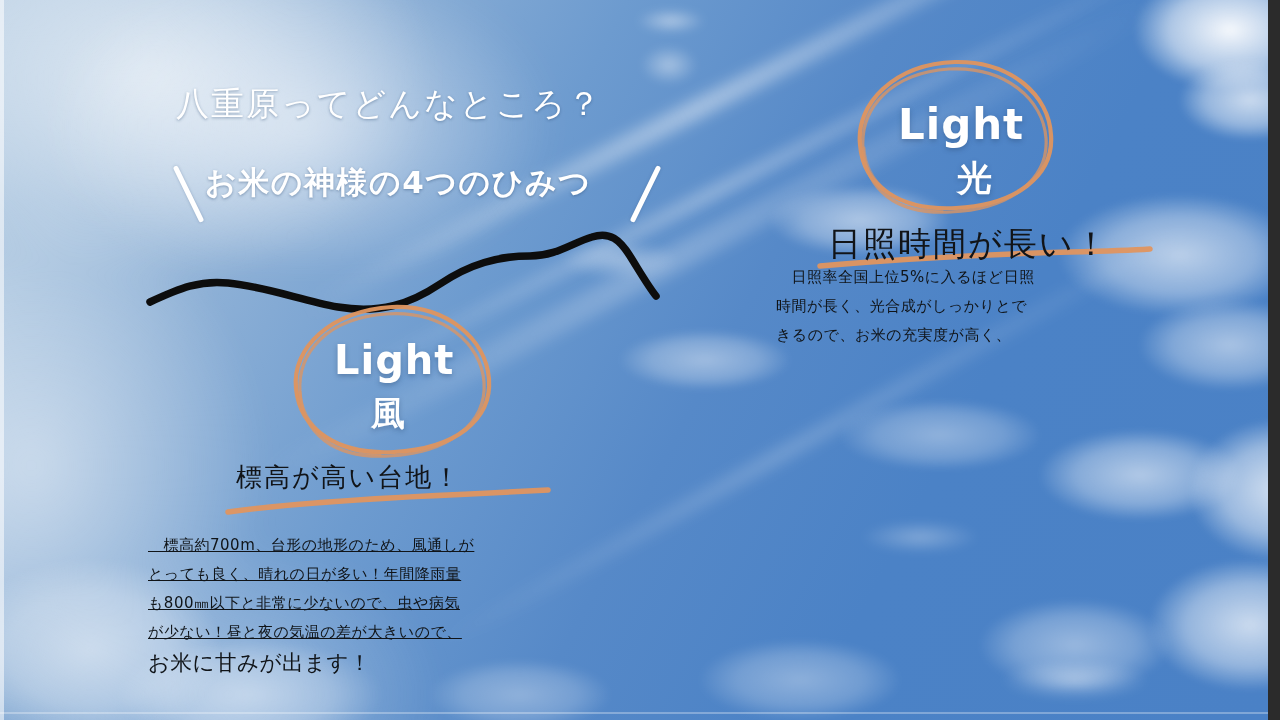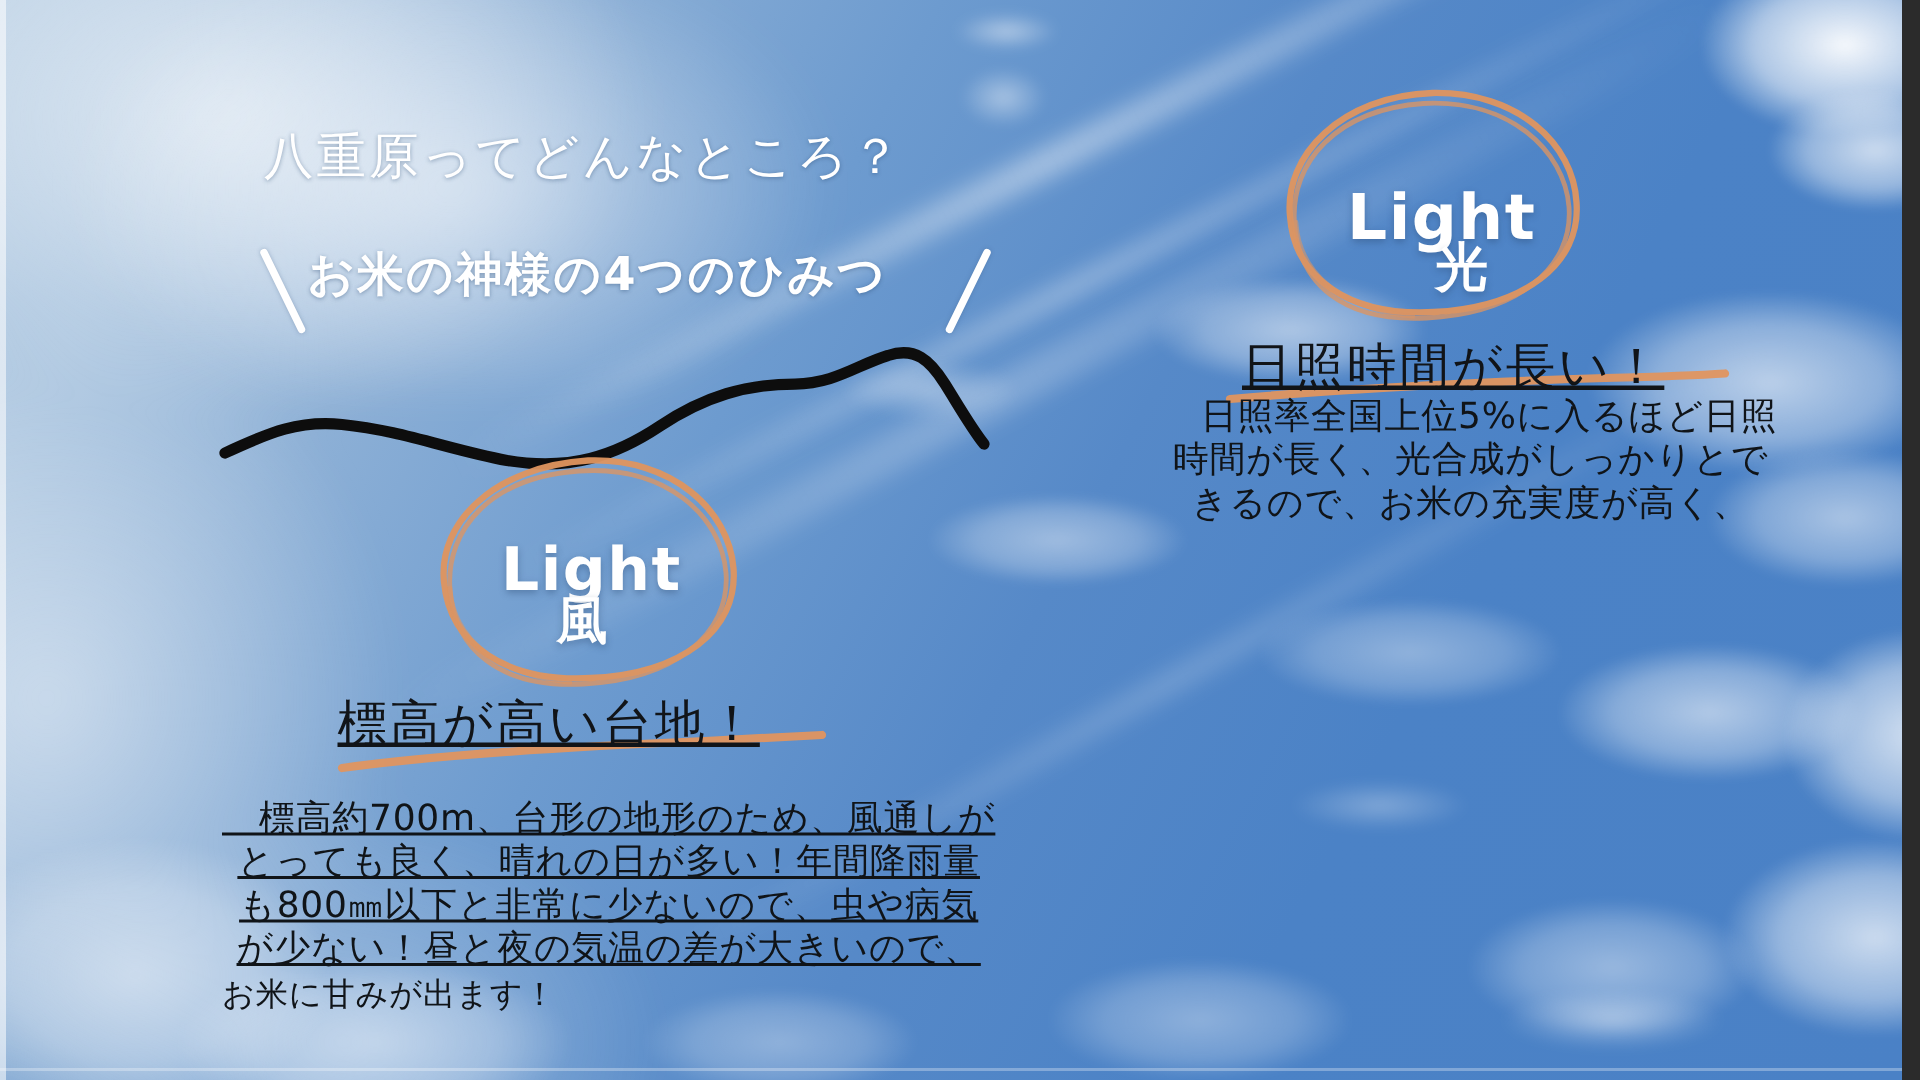--- a/index.html
+++ b/index.html
@@ -85,21 +85,20 @@
   .t-white {
     position: absolute;
     color: #ffffff;
     white-space: nowrap;
     text-shadow: 0 1px 3px rgba(40,70,110,0.45);
   }
   .t-dark {
     position: absolute;
     color: #111418;
     white-space: nowrap;
-    text-decoration: underline;
   }
 
   #title {
     left: 176px; top: 82px;
     font-size: 33px;
     letter-spacing: 2px;
     font-weight: 400;
   }
   #subtitle {
     left: 205px; top: 162px;
@@ -119,56 +118,54 @@
   .slash.left  { left: 186px; top: 163px; transform: rotate(-26deg); }
   .slash.right { left: 643px; top: 163px; transform: rotate(26deg); }
 
   
   .badge-en {
     position: absolute;
     color: #ffffff;
     font-weight: 700;
     white-space: nowrap;
     text-shadow: 0 2px 5px rgba(40,70,110,0.4);
-    margin-top: 20px;
   }
   .badge-jp {
     position: absolute;
     color: #ffffff;
     font-weight: 600;
     white-space: nowrap;
     text-shadow: 0 2px 5px rgba(40,70,110,0.4);
   }
 
   #wind-en { left: 334px; top: 337px; font-size: 40px; letter-spacing: 1px; }
   #wind-jp { left: 371px; top: 391px; font-size: 34px; }
   #light-en { left: 898px; top: 100px; font-size: 42px; letter-spacing: 1px; }
   #light-jp { left: 957px; top: 155px; font-size: 35px; }
 
   
   #wind-heading {
-    left: 225px; top: 460px;
-    font-size: 33px;
+    left: 236px; top: 460px;
+    font-size: 26px;
     letter-spacing: 2px;
   }
   #light-heading {
     left: 828px; top: 222px;
     font-size: 33px;
     letter-spacing: 2px;
   }
 
   
   .body-block {
     position: absolute;
     color: #101418;
-    font-size: 24px;
+    font-size: 15px;
     line-height: 29px;
     white-space: pre;
     letter-spacing: 0.5px;
-    text-align: center;
   }
   #wind-body  { left: 148px; top: 531px; text-decoration: underline; }
   #light-body { left: 776px; top: 263px; }
   .body-tail {
     position: absolute;
     color: #101418;
     font-size: 21.5px;
     white-space: nowrap;
     letter-spacing: 0.5px;
   }

